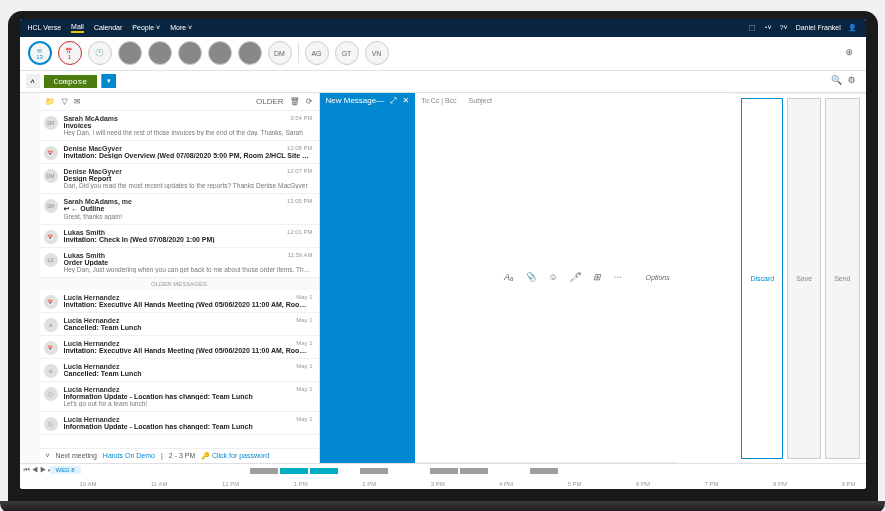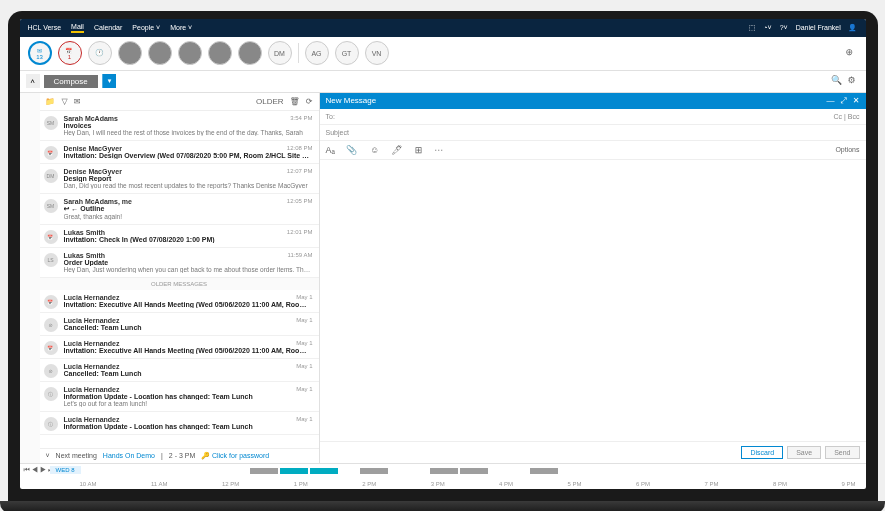--- a/index.html
+++ b/index.html
@@ -11,43 +11,43 @@
 .topnav-left span { cursor:pointer; }
 .mail-active { border-bottom:2px solid #f0c000; padding-bottom:1px; }
 .topnav-right { display:flex; gap:8px; align-items:center; }
 .avatar-bar { height:34px; display:flex; align-items:center; padding:0 8px; gap:6px; border-bottom:1px solid #e0e0e0; }
 .av-circle { width:24px; height:24px; border-radius:50%; border:1px solid #ccc; display:flex; align-items:center; justify-content:center; font-size:7px; background:#f5f5f5; color:#666; }
 .av-mail { border:2px solid #0288d1; color:#0288d1; flex-direction:column; font-size:6px; }
 .av-cal { color:#c62828; border-color:#c62828; flex-direction:column; font-size:6px; }
 .av-photo { background:#888; }
 .toolbar { height:22px; display:flex; align-items:center; padding:0 6px; gap:4px; border-bottom:1px solid #e0e0e0; }
 .chev { width:14px; height:14px; background:#eee; font-size:8px; display:flex; align-items:center; justify-content:center; }
-.compose-btn { background:#737373; color:#fff; font-size:8px; padding:2px 10px; border:none; }
+.compose-btn { background:#4d7c0f; color:#fff; font-size:8px; padding:2px 10px; border:none;font-family:Liberation Mono, monospace; }
 .compose-dd { background:#0288d1; color:#fff; font-size:7px; padding:3px 5px; border:none; border-left:1px solid rgba(255,255,255,.3); }
 .spacer { flex:1; }
 .tool-icon { width:12px; height:12px; font-size:9px; color:#666; cursor:pointer; }
 .main { flex:1; display:flex; overflow:hidden; }
 .sidebar { width:20px; background:#fafafa; }
 .inbox { width:280px; border-right:1px solid #e0e0e0; display:flex; flex-direction:column; overflow:hidden; }
 .inbox-tools { height:18px; display:flex; align-items:center; padding:0 6px; gap:6px; font-size:8px; color:#666; border-bottom:1px solid #eee; }
 .inbox-list { flex:1; overflow-y:auto; }
 .msg { padding:4px 6px 4px 24px; border-bottom:1px solid #f0f0f0; position:relative; font-size:7px; }
 .msg-av { position:absolute; left:4px; top:5px; width:14px; height:14px; border-radius:50%; background:#e0e0e0; font-size:5px; display:flex; align-items:center; justify-content:center; color:#888; }
 .msg-sender { font-weight:bold; color:#333; font-size:7px; }
 .msg-time { position:absolute; right:6px; top:4px; font-size:6px; color:#999; }
 .msg-subject { font-weight:bold; color:#222; font-size:7px; white-space:nowrap; overflow:hidden; text-overflow:ellipsis; }
 .msg-preview { color:#777; font-size:6.5px; white-space:nowrap; overflow:hidden; text-overflow:ellipsis; }
 .older { text-align:center; font-size:6px; color:#999; padding:3px; background:#fafafa; }
 .next-meeting { font-size:7px; padding:3px 6px; border-top:1px solid #eee; color:#555; display:flex; gap:6px; align-items:center; }
 .next-meeting .link { color:#0288d1; }
-.compose-panel { flex:1; display:flex; flex-direction:column; }
+.compose-panel { flex:1; display:flex; flex-direction:row; }
 .compose-hdr { background:#0288d1; color:#fff; font-size:8px; padding:3px 6px; display:flex; justify-content:space-between; }
 .compose-hdr-icons { display:flex; gap:6px; }
 .compose-row { border-bottom:1px solid #eee; padding:4px 6px; font-size:7px; color:#888; display:flex; justify-content:space-between; }
-.compose-toolbar { border-bottom:1px solid #eee; padding:4px 6px; font-size:9px; color:#666; display:flex; gap:12px; align-items:center; }
+.compose-toolbar { border-bottom:1px solid #eee; padding:4px 6px; font-size:9px; color:#666; display:flex; gap:12px; align-items:center;font-style:italic; }
 .compose-body { flex:1; }
 .compose-footer { padding:4px 6px; display:flex; justify-content:flex-end; gap:4px; border-top:1px solid #eee; }
 .compose-footer button { font-size:7px; padding:2px 8px; border:1px solid #ccc; background:#f5f5f5; color:#888; }
 .discard { color:#0288d1 !important; border-color:#0288d1 !important; background:#fff !important; }
 .timeline { height:26px; border-top:1px solid #e0e0e0; position:relative; }
 .timeline-date { position:absolute; left:30px; top:2px; background:#e3f2fd; font-size:6px; padding:1px 6px; color:#0288d1; }
 .timeline-nav { position:absolute; left:4px; top:2px; font-size:7px; color:#666; }
 .timeline-hours { position:absolute; bottom:2px; left:60px; right:10px; display:flex; justify-content:space-between; font-size:6px; color:#999; }
 .timeline-blocks { position:absolute; top:4px; left:230px; display:flex; gap:2px; }
 .tl-block { height:6px; width:28px; background:#9e9e9e; }

